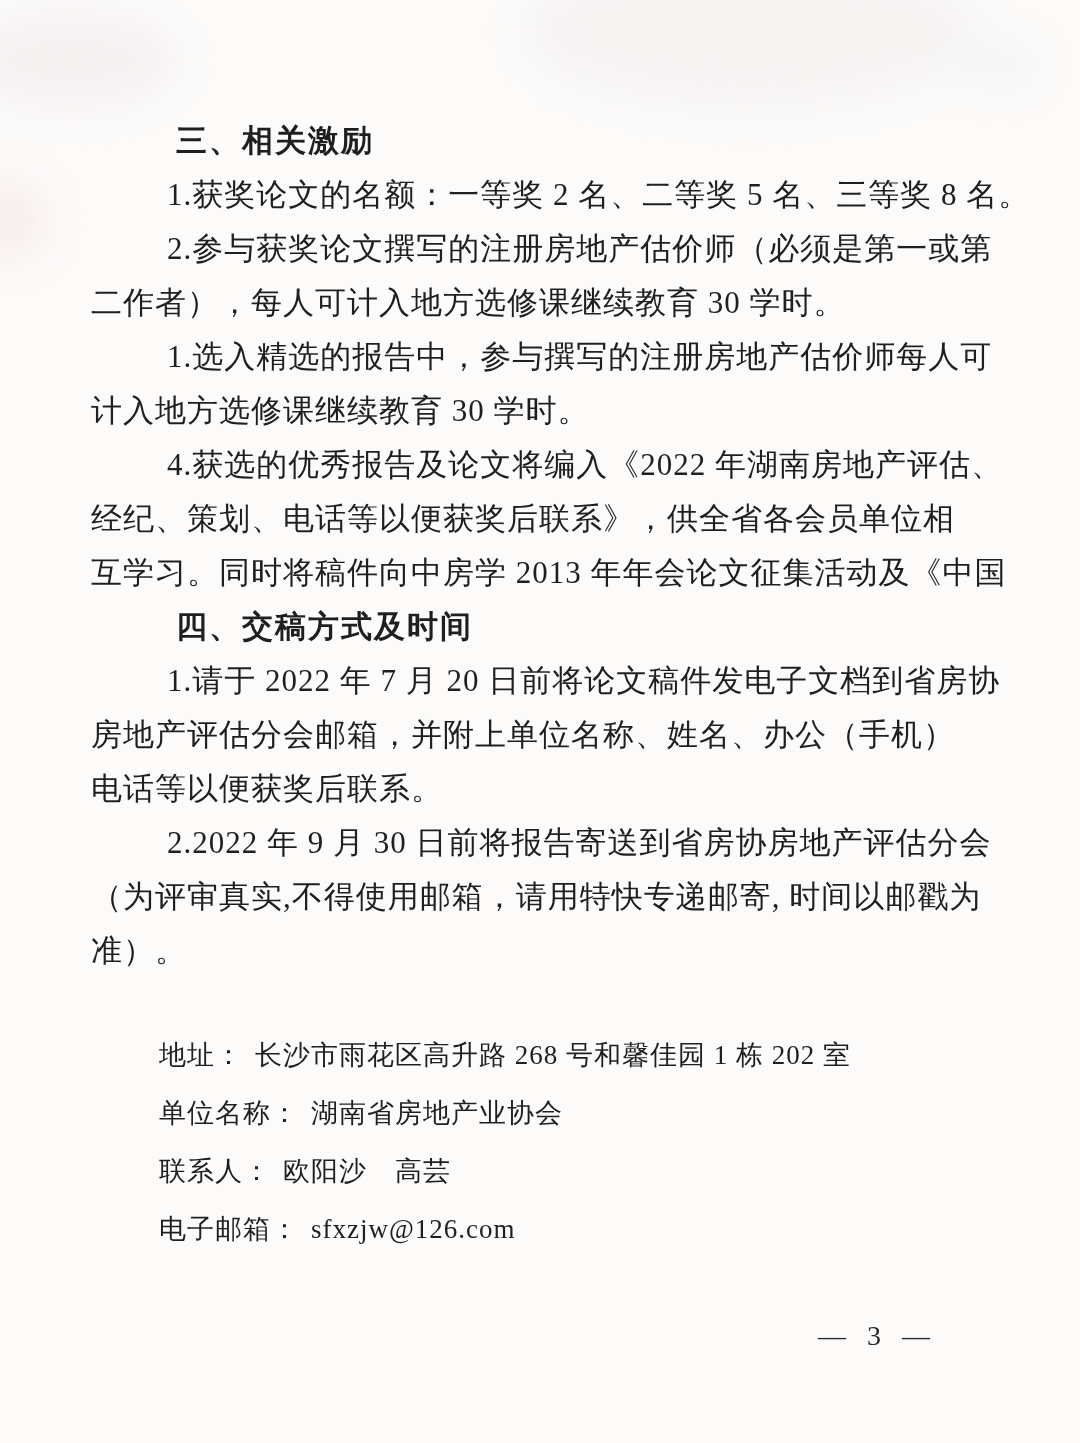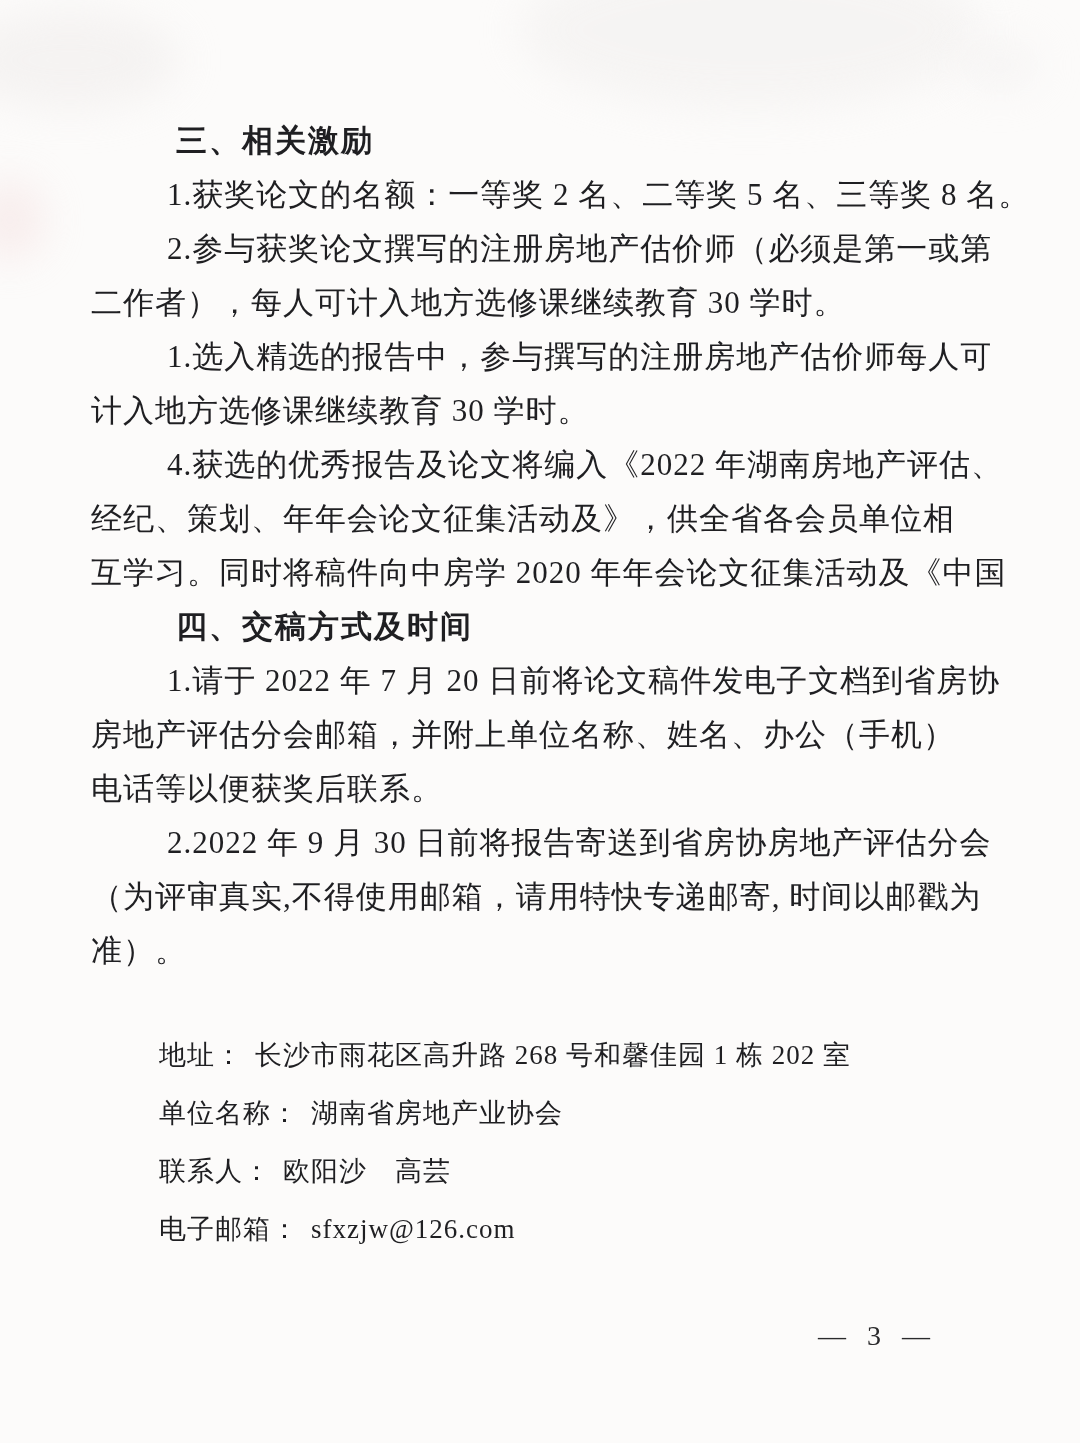--- a/index.html
+++ b/index.html
@@ -74,22 +74,22 @@
 
 <div class="text-block">
 
   <div class="ln heading">三、相关激励</div>
   <div class="ln first">1.获奖论文的名额：一等奖 2 名、二等奖 5 名、三等奖 8 名。</div>
   <div class="ln first">2.参与获奖论文撰写的注册房地产估价师（必须是第一或第</div>
   <div class="ln">二作者），每人可计入地方选修课继续教育 30 学时。</div>
   <div class="ln first">1.选入精选的报告中，参与撰写的注册房地产估价师每人可</div>
   <div class="ln">计入地方选修课继续教育 30 学时。</div>
   <div class="ln first">4.获选的优秀报告及论文将编入《2022 年湖南房地产评估、</div>
-  <div class="ln">经纪、策划、年年会论文征集活动及》，供全省各会员单位相</div>
-  <div class="ln">互学习。同时将稿件向中房学 2020 年年会论文征集活动及《中国</div>
+  <div class="ln">经纪、策划、电话等以便获奖后联系》，供全省各会员单位相</div>
+  <div class="ln">互学习。同时将稿件向中房学 2013 年年会论文征集活动及《中国</div>
   <div class="ln heading">四、交稿方式及时间</div>
   <div class="ln first">1.请于 2022 年 7 月 20 日前将论文稿件发电子文档到省房协</div>
   <div class="ln">房地产评估分会邮箱，并附上单位名称、姓名、办公（手机）</div>
   <div class="ln">电话等以便获奖后联系。</div>
   <div class="ln first">2.2022 年 9 月 30 日前将报告寄送到省房协房地产评估分会</div>
   <div class="ln">（为评审真实,不得使用邮箱，请用特快专递邮寄, 时间以邮戳为</div>
   <div class="ln">准）。</div>
 
   <div class="contact-block">
     <div class="contact-line">

